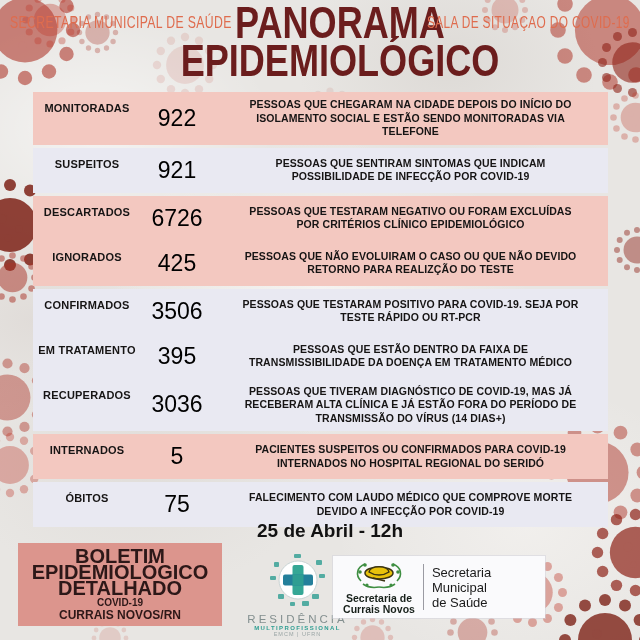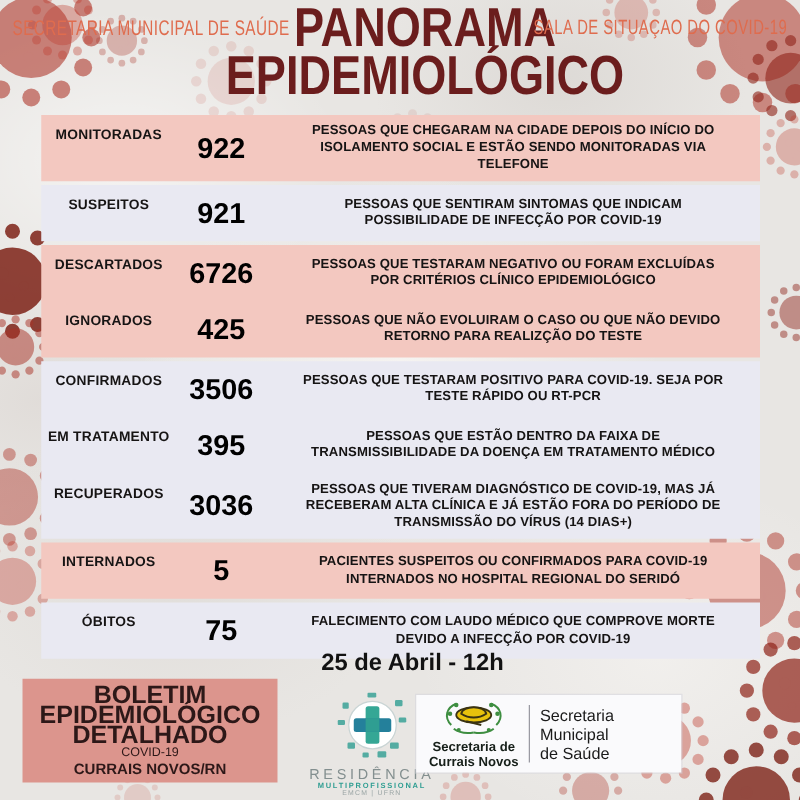--- a/index.html
+++ b/index.html
@@ -33,37 +33,37 @@
   .block{display:flex;flex-direction:column;}
   .block.pink{background:var(--row-pink);}
   .block.lavender{background:var(--row-lavender);}
   .row{display:grid;grid-template-columns:108px 72px 1fr;min-height:41px;padding:2px 0;}
   .row-label{
     text-align:center;font-size:11px;font-weight:bold;color:var(--ink);
     padding-top:8px;letter-spacing:.2px;
   }
   .row-value{
     display:flex;align-items:center;justify-content:center;
-    font-size:23px;font-weight:bold;color:#000;
+    font-size:23px;font-weight:normal;color:#000;
   }
   .row-desc{display:flex;align-items:center;justify-content:center;padding:4px 10px;}
   .row-desc span{
     display:block;max-width:345px;text-align:center;
     font-size:10.5px;font-weight:bold;line-height:13.5px;color:var(--ink);letter-spacing:.1px;
   }
   
   .date{position:absolute;top:520px;left:0;width:612px;text-align:center;
     font-size:19px;font-weight:bold;color:#121212;padding-left:24px;}
   
   .bulletin{
     position:absolute;left:18px;top:543px;width:200px;min-height:55px;
     background:var(--box-pink);color:var(--box-text);text-align:center;padding:5px 2px 4px;
   }
   .bulletin .b1,.bulletin .b2{font-size:20px;font-weight:bold;line-height:16px;}
-  .bulletin .b3{font-size:10px;font-weight:normal;line-height:12px;margin-top:1px;}
+  .bulletin .b3{font-size:10px;font-weight:bold;line-height:12px;margin-top:1px;}
   .bulletin .b4{font-size:12px;font-weight:bold;line-height:13px;}
   
   .residencia{position:absolute;left:240px;top:554px;width:115px;text-align:center;}
   .res-title{font-size:11.5px;color:#838f8f;letter-spacing:3px;margin-top:1px;}
   .res-sub{font-size:6px;color:var(--teal);letter-spacing:1.4px;font-weight:bold;}
   .res-sub2{font-size:5.5px;color:#9aa5a5;letter-spacing:1px;}
   
   .gov-box{
     position:absolute;left:333px;top:556px;width:212px;height:62px;background:#fafafc;
     display:flex;align-items:center;padding:2px 6px;box-sizing:border-box;

